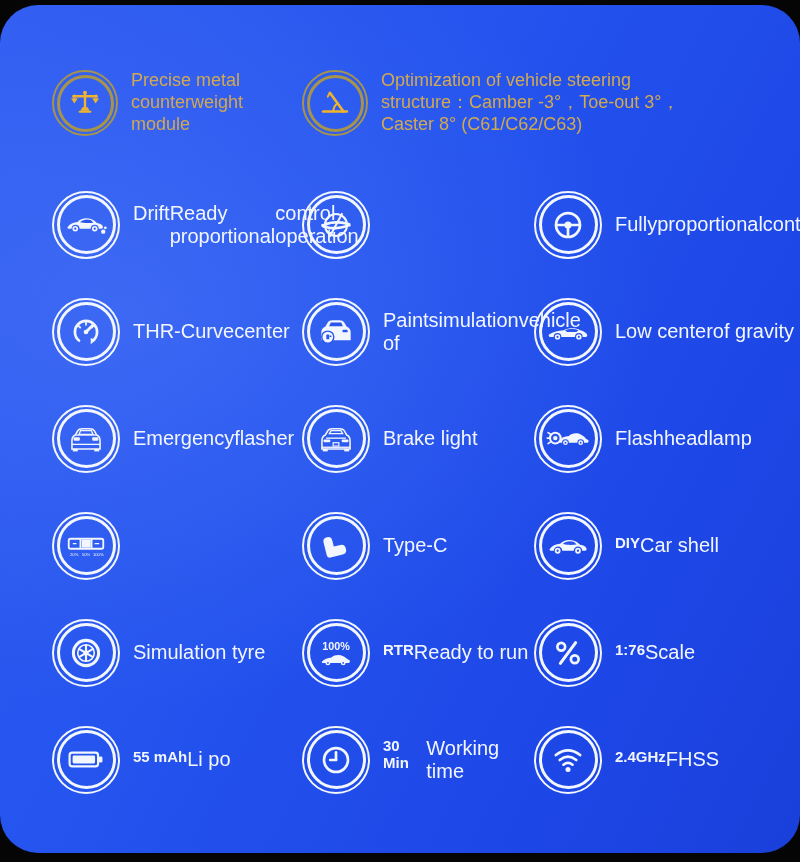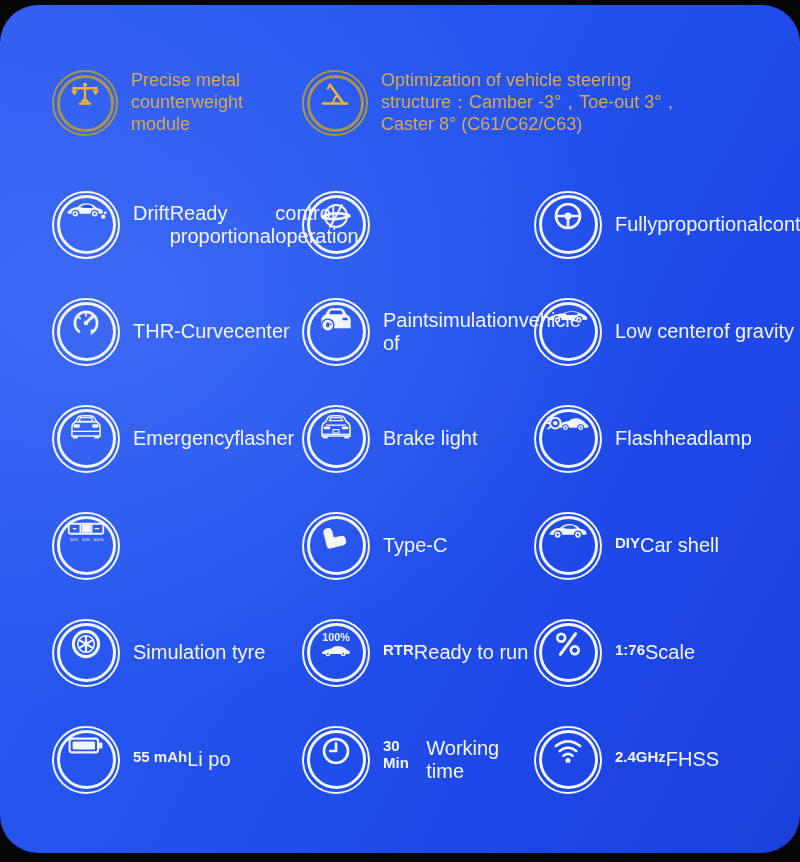--- a/index.html
+++ b/index.html
@@ -12,21 +12,21 @@
     background:
       radial-gradient(120% 85% at 16% 36%, rgba(110,150,255,.28), rgba(0,0,0,0) 55%),
       linear-gradient(118deg,#2f5cf1 0%,#2453ee 42%,#1d46e6 78%,#1a40da 100%);
   }
   .content{padding:50px 22px 0 52px;}
 
   
   .badge{width:64px;height:64px;border-radius:50%;border:2.5px solid #f2f6ff;
     display:flex;align-items:center;justify-content:center;flex:0 0 auto;color:#f5f8ff;}
   .badge-in{width:53px;height:53px;border-radius:50%;border:3px solid #f2f6ff;
-    display:flex;justify-content:center;}
+    display:flex;align-items:center;justify-content:center;}
   .badge.gold{border-color:#a6934c;width:62px;height:62px;color:#f0b42c;}
   .badge.gold .badge-in{border-color:#a6934c;width:51px;height:51px;}
 
   .gold-row{display:flex;align-items:center;min-height:96px;margin-bottom:20px;color:#d2a851;}
   .gold-item{display:flex;align-items:center;gap:13px;}
   .gold-item.first{width:250px;flex:0 0 auto;}
   .gold-text{font-size:18px;line-height:1.22;}
 
   .grid{display:grid;grid-template-columns:250px 232px 1fr;grid-auto-rows:107px;
     align-items:center;color:#f2f6ff;}

